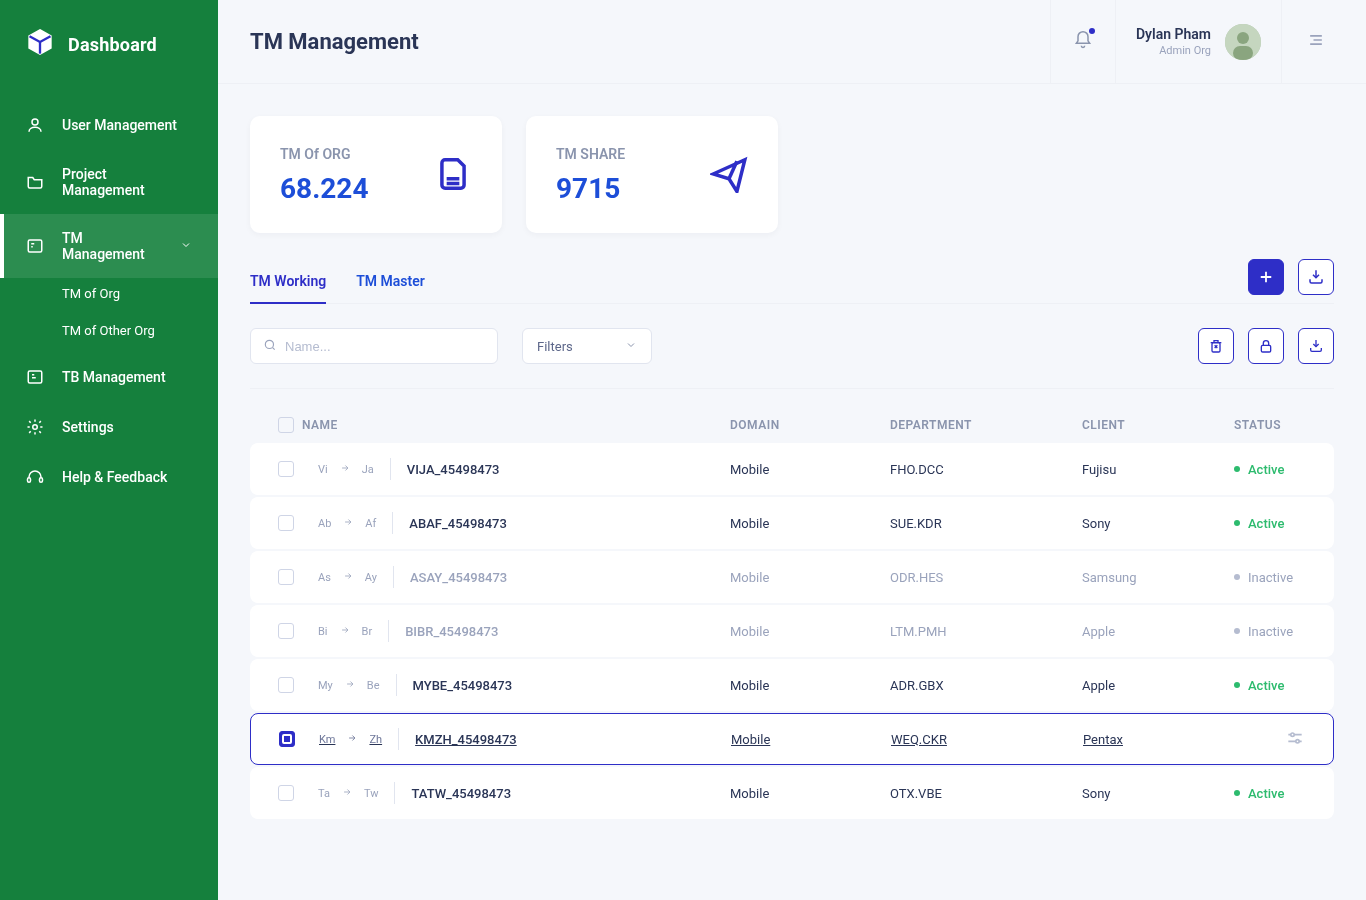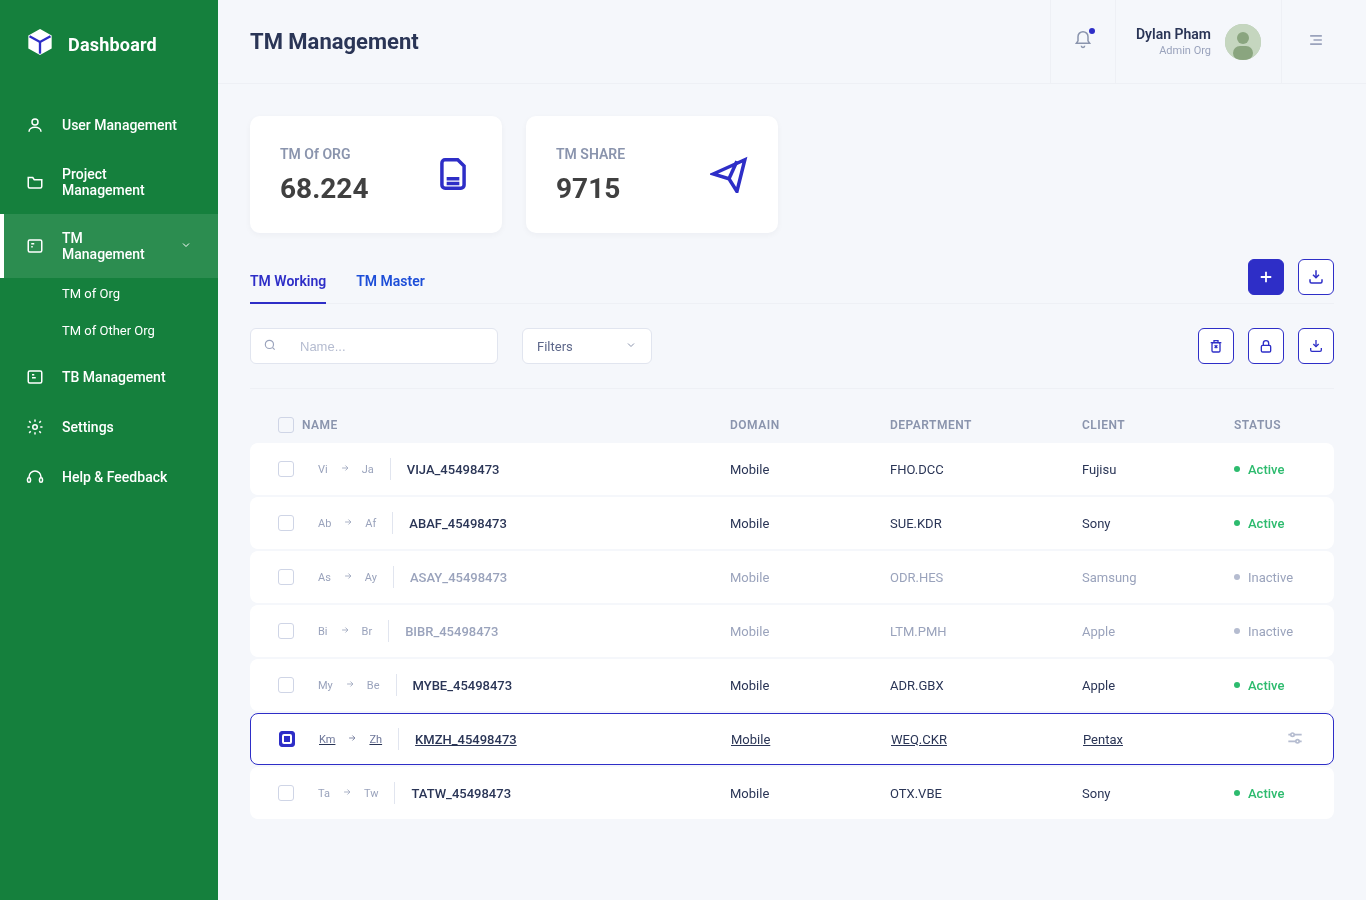--- a/index.html
+++ b/index.html
@@ -135,21 +135,21 @@
     .stat-card .meta { flex: 1; }
     .stat-card .label {
       font-size: 14px;
       font-weight: 600;
       color: #8a94ad;
       margin-bottom: 10px;
     }
     .stat-card .value {
       font-size: 28px;
       font-weight: 700;
-      color: #404040;
+      color: #1d4ed8;
     }
     .stat-card .stat-icon { color: #2e2ec7; }
 
     
     .tabs-row {
       display: flex;
       align-items: flex-end;
       margin-top: 40px;
       border-bottom: 1px solid #eef0f5;
       gap: 30px;
@@ -204,21 +204,21 @@
     }
     .search-input {
       width: 248px;
       height: 36px;
       border: 1px solid #e1e5ef;
       border-radius: 6px;
       background: #fff;
       display: flex;
       align-items: center;
       padding: 0 12px;
-      gap: 23px;
+      gap: 8px;
       color: #9aa3bc;
     }
     .search-input input {
       border: none; outline: none;
       font-size: 13px;
       color: #2a3556;
       width: 100%;
       background: transparent;
     }
     .search-input input::placeholder { color: #b5bcd0; }

